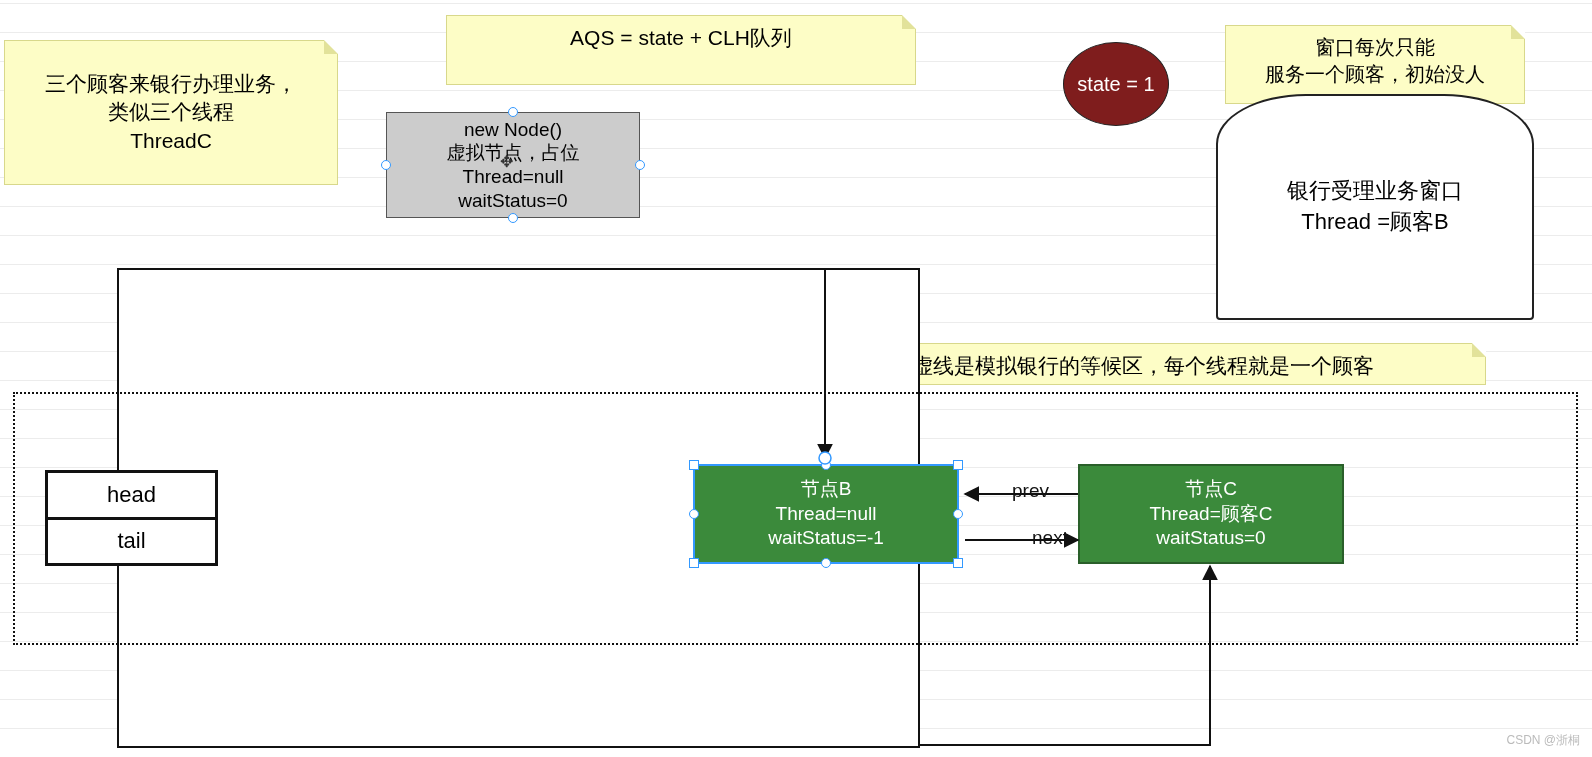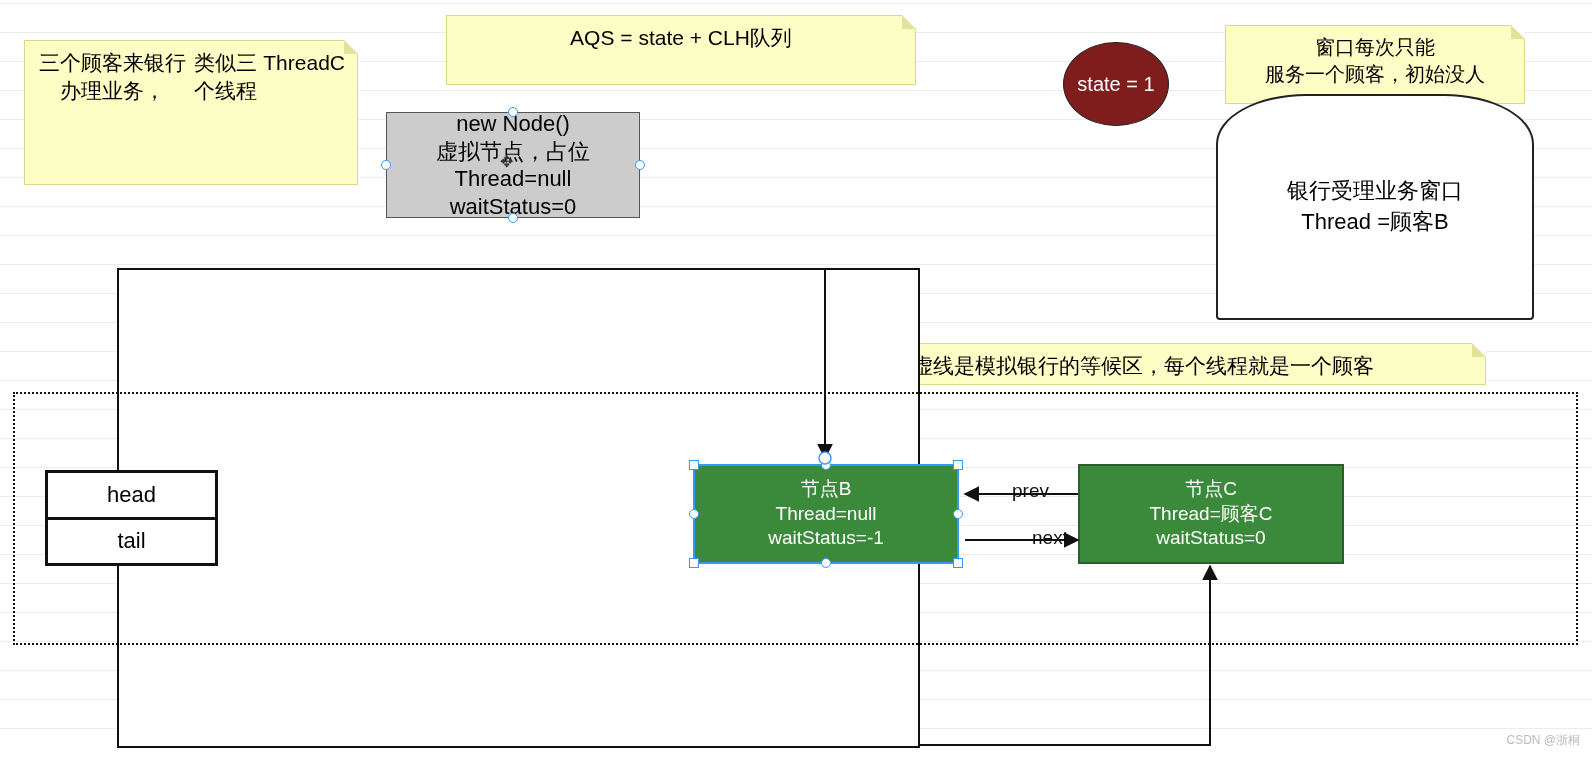--- a/index.html
+++ b/index.html
@@ -24,34 +24,34 @@
     line-height: 1.35;
   }
   .note::after {
     content: "";
     position: absolute;
     top: -1px; right: -1px;
     width: 0; height: 0;
     border-top: 14px solid #fff;
     border-left: 14px solid #e2e29a;
   }
-  #note-customers { left: 24px; top: 40px; width: 334px; height: 145px; display:flex; flex-direction:row; justify-content:center;}
+  #note-customers { left: 4px; top: 40px; width: 334px; height: 145px; display:flex; flex-direction:column; justify-content:center;}
   #note-aqs { left: 446px; top: 15px; width: 470px; height: 70px; }
   #note-window { left: 1225px; top: 25px; width: 300px; height: 79px; font-size: 20px;}
   #note-waiting { left: 758px; top: 343px; width: 728px; height: 42px; font-size:21px;}
   #note-waiting::after{ border-top-color:#fff;}
 
   #box-newnode {
     position: absolute;
     left: 386px; top: 112px;
     width: 254px; height: 106px;
     background: #cccccc;
     border: 1px solid #555;
     text-align: center;
-    font-size: 22px;
+    font-size: 19px;
     line-height: 1.25;
     display: flex; flex-direction: column; justify-content: center;
   }
   .sel-handle {
     position:absolute; width:10px; height:10px;
     background:#fff; border:1px solid #3399ff; border-radius:50%;
   }
   .sel .h-n{top:-6px;left:calc(50% - 5px);}
   .sel .h-s{bottom:-6px;left:calc(50% - 5px);}
   .sel .h-e{right:-6px;top:calc(50% - 5px);}

